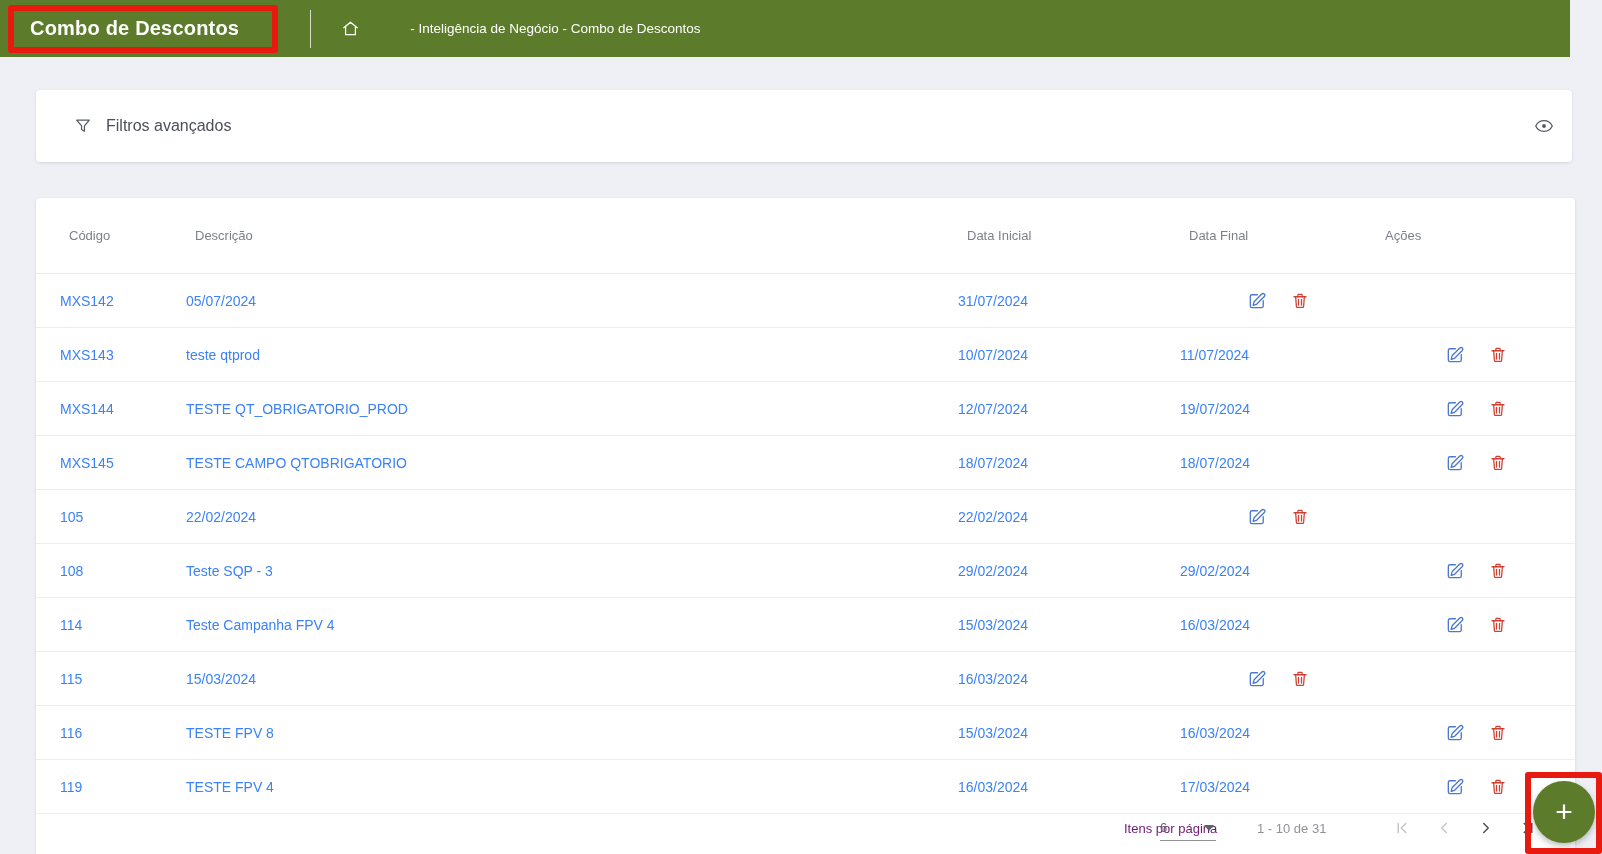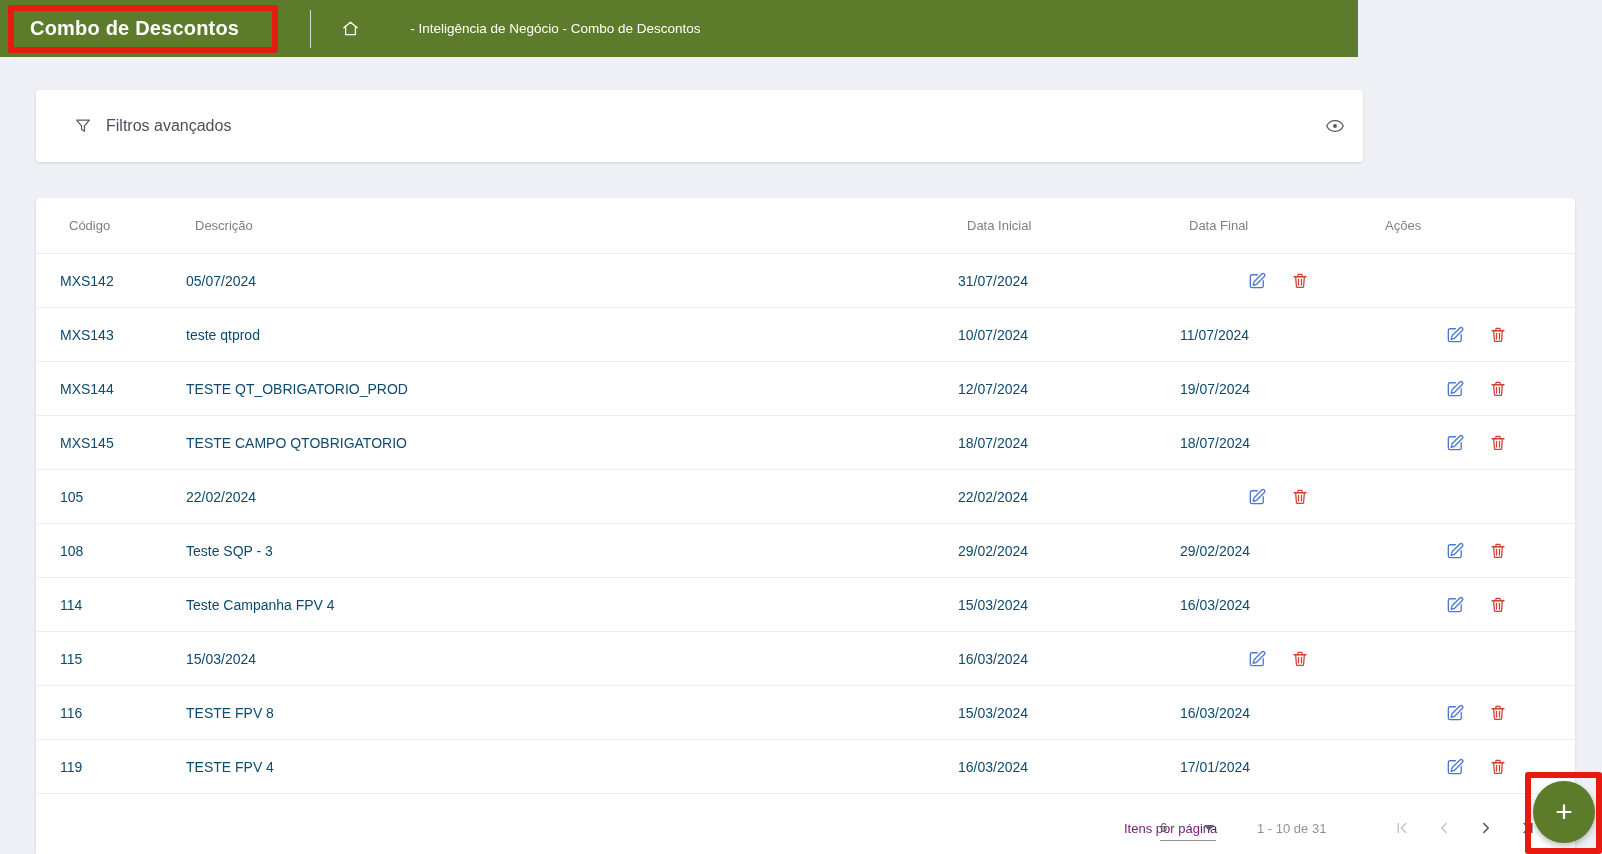--- a/index.html
+++ b/index.html
@@ -6,21 +6,21 @@
   html,body { width:1602px; height:854px; }
   body {
     font-family:"Liberation Sans", sans-serif;
     background:#eef0f5;
     position:relative;
     overflow:hidden;
     color:#404449;
   }
   
   .topbar {
-    position:absolute; left:0; top:0; width:1358px; height:57px;
+    position:absolute; left:0; top:0; width:1570px; height:57px;
     background:#5d7c2b; display:flex; align-items:center;gap:16px;
   }
   .page-title {
     color:#fff; font-size:20px; font-weight:bold; letter-spacing:.2px;
     margin-left:30px; white-space:nowrap;
   }
   .topbar-divider {
     width:1px; height:38px; background:rgba(255,255,255,.75);
     margin-left:55px;
   }
@@ -30,44 +30,44 @@
   }
   
   .annotation {
     position:absolute; border:6px solid #e8190f; border-radius:3px;
     pointer-events:none; z-index:50; background:transparent;
   }
   .annotation-title { left:8px; top:5px; width:270px; height:48px; }
   .annotation-fab  { left:1525px; top:772px; width:77px; height:82px; }
   
   .filter-card {
-    position:absolute; left:36px; top:90px; width:1327px; height:72px;
+    position:absolute; left:36px; top:90px; width:1536px; height:72px;
     background:#fff; border-radius:4px;
     box-shadow:0 1px 3px rgba(0,0,0,.12);
     display:flex; align-items:center;
   }
   .filter-toggle { display:flex; align-items:center; margin-left:38px; cursor:pointer; }
   .filter-label { font-size:16px; color:#4b4f58; margin-left:14px; }
   .eye-btn { position:absolute; right:18px; top:50%; transform:translateY(-50%); cursor:pointer; display:flex; }
   
   .table-card {
     position:absolute; left:36px; top:198px; width:1539px; height:656px;
     background:#fff; border-radius:4px 4px 0 0;
     box-shadow:0 1px 3px rgba(0,0,0,.12);
   }
   .tgrid {
     display:grid;
     grid-template-columns:126px 772px 222px 196px 1fr;
     align-items:center;
     padding-left:24px;
   }
-  .thead { height:56px; border-bottom:1px solid #e9ebee;padding-left:33px; }
+  .thead { height:76px; border-bottom:1px solid #e9ebee;padding-left:33px; }
   .thead span { font-size:13px; color:#7d8187; }
   .thead .col-acoes { text-align:left; }
-  .trow { height:54px; border-bottom:1px solid #eceef0; font-size:14px; color:#0c4a6e; }
+  .trow { height:54px; border-bottom:1px solid #eceef0; font-size:14px; color:#3b82f6; }
   .trow .cell { white-space:nowrap; overflow:hidden; }
   .acoes-cell { display:flex; justify-content:center; align-items:center; gap:24px; }
   .icon-btn { background:none; border:none; padding:0; cursor:pointer; display:flex; align-items:center; }
   .edit-ic { color:#4c79cf; }
   .del-ic  { color:#d23f31; }
   
   .pagbar { position:absolute; left:0; top:604px; width:1539px; height:52px; }
   .pag-abs { position:absolute; top:50%; transform:translateY(-50%); }
   .pp-label { left:1088px; font-size:13px; color:#701a75; white-space:nowrap; }
   .pp-select {
@@ -351,21 +351,21 @@
             <path d="M14 10.5 v7.5"></path>
           </svg>
         </button>
     </span>
   </div>
 
   <div class="tgrid trow">
     <span class="cell">119</span>
     <span class="cell">TESTE FPV 4</span>
     <span class="cell">16/03/2024</span>
-    <span class="cell">17/01/2024</span>
+    <span class="cell">17/03/2024</span>
     <span class="acoes-cell">
       <button class="icon-btn edit-ic">
           <svg width="20" height="20" viewBox="0 0 24 24" fill="none" stroke="currentColor" stroke-width="1.6" stroke-linecap="round" stroke-linejoin="round">
             <path d="M12.5 4.5 H6 a2 2 0 0 0 -2 2 V18 a2 2 0 0 0 2 2 h11.5 a2 2 0 0 0 2 -2 V11.5"></path>
             <path d="M17.8 3.7 a2.1 2.1 0 0 1 3 3 L11.5 16 l-4.1 1.1 1.1 -4.1 Z"></path>
           </svg>
         </button>
       <button class="icon-btn del-ic">
           <svg width="18" height="19" viewBox="0 0 24 24" fill="none" stroke="currentColor" stroke-width="1.7" stroke-linecap="round" stroke-linejoin="round">
             <path d="M4 7 h16"></path>

